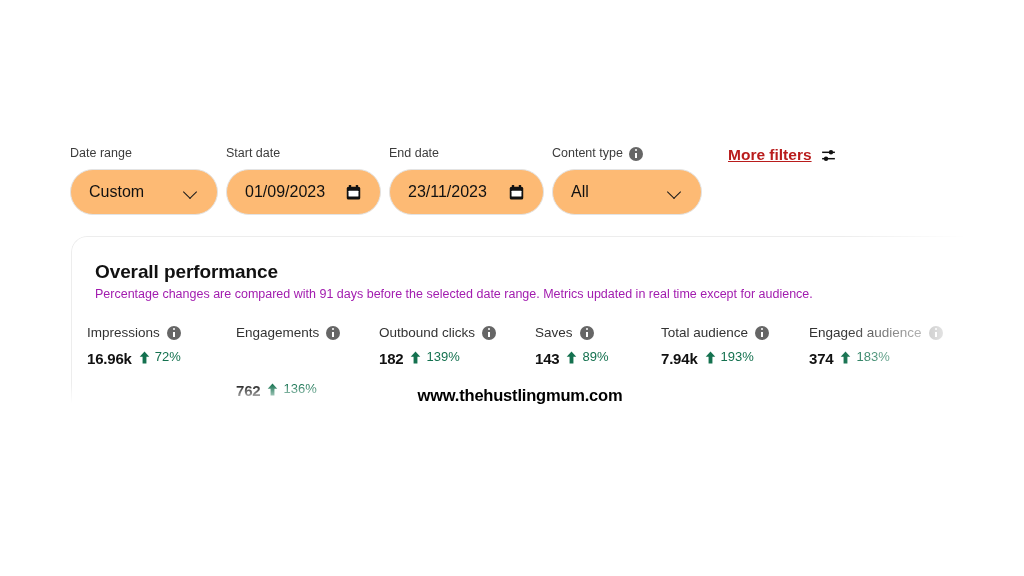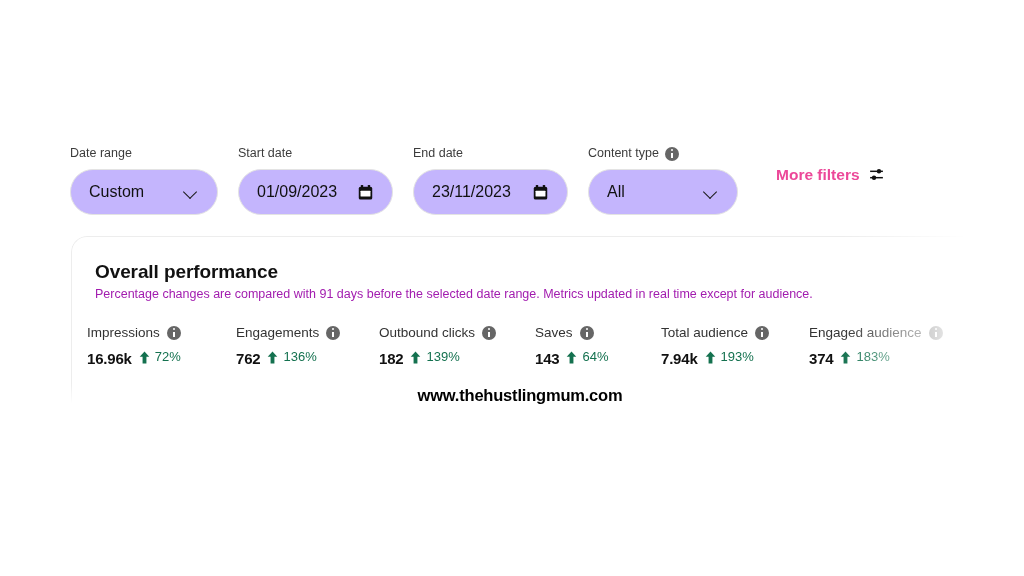--- a/index.html
+++ b/index.html
@@ -17,22 +17,22 @@
     height: 576px;
     background: #ffffff;
   }
 
   
   .filter-bar {
     position: absolute;
     left: 70px;
     top: 146px;
     display: flex;
-    align-items: center;
-    gap: 12px;
+    align-items: flex-start;
+    gap: 0;
   }
 
   .filter-group {
     display: flex;
     flex-direction: column;
     margin-right: 8px;
   }
 
   .filter-label {
     font-size: 12.5px;
@@ -43,21 +43,21 @@
     align-items: center;
     gap: 6px;
     white-space: nowrap;
   }
 
   .control {
     position: relative;
     height: 46px;
     border: 1px solid #e3e3e3;
     border-radius: 26px;
-    background: #c4b5fd;
+    background: #fdba74;
     display: flex;
     align-items: center;
     padding: 0 18px;
     font-size: 16px;
     color: #111111;
   }
   .control .val { flex: 1; white-space: nowrap; }
 
   .w-select-daterange { width: 148px; }
   .w-date { width: 155px; }
@@ -107,25 +107,26 @@
     width: 2px; height: 5px;
     background: #ffffff;
   }
 
   .more-filters {
     display: flex;
     align-items: center;
     gap: 8px;
     font-size: 15.5px;
     font-weight: bold;
-    color: #ec4899;
+    color: #b91c1c;
     margin-left: 18px;
     margin-bottom: 12px;
     white-space: nowrap;
     cursor: pointer;
+    text-decoration: underline;
   }
   .tune-icon { width: 17px; height: 17px; display: block; }
 
   
   .card {
     position: absolute;
     left: 71px;
     top: 236px;
     width: 896px;
     height: 168px;
@@ -197,21 +198,21 @@
     display: inline-flex;
     align-items: flex-end;
     gap: 5px;
     color: #14714f;
     font-size: 13px;
   }
   .arrow-up { width: 11px; height: 13px; display: block; }
 
   
   .m0 { width: 149px; }
-  .m1 { width: 143px; }
+  .m1 { width: 143px; gap: 32px; }
   .m2 { width: 156px; }
   .m3 { width: 126px; }
   .m4 { width: 148px; }
   .m5 { width: 140px; }
 
   
   .watermark {
     position: absolute;
     left: 16px; right: 0;
     top: 386px;
@@ -350,21 +351,21 @@
         <div class="metric-head">
           <span>Saves</span>
           <span class="info-icon"></span>
         </div>
         <div class="metric-body">
           <span class="metric-value">143</span>
           <span class="metric-delta">
             <svg class="arrow-up" viewBox="0 0 12 14">
               <path d="M6 0.5 L11.2 6.2 H8.1 V13.5 H3.9 V6.2 H0.8 Z" fill="#14714f"></path>
             </svg>
-            <span>64%</span>
+            <span>89%</span>
           </span>
         </div>
       </div>
 
       <div class="metric m4">
         <div class="metric-head">
           <span>Total audience</span>
           <span class="info-icon"></span>
         </div>
         <div class="metric-body">

